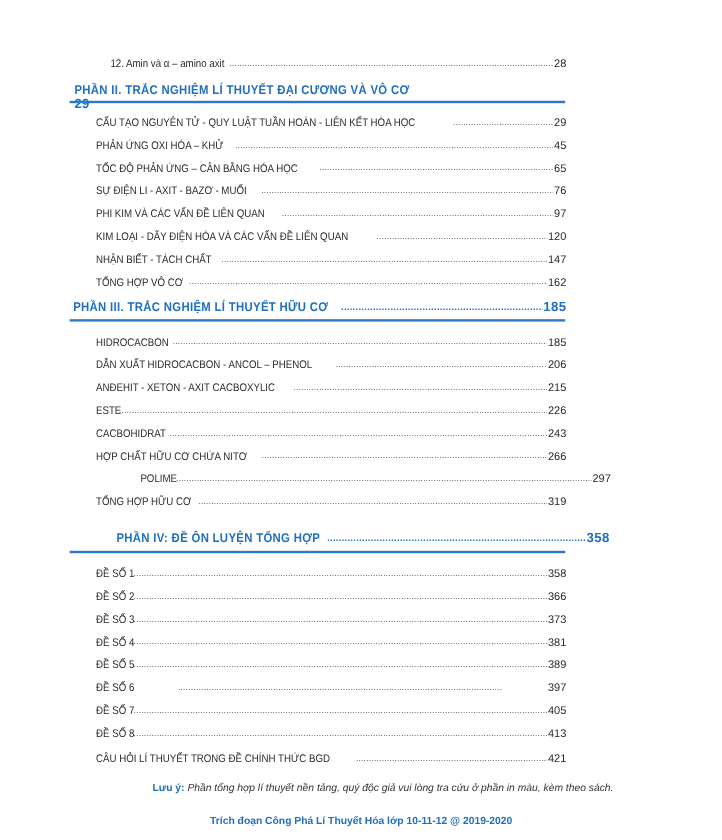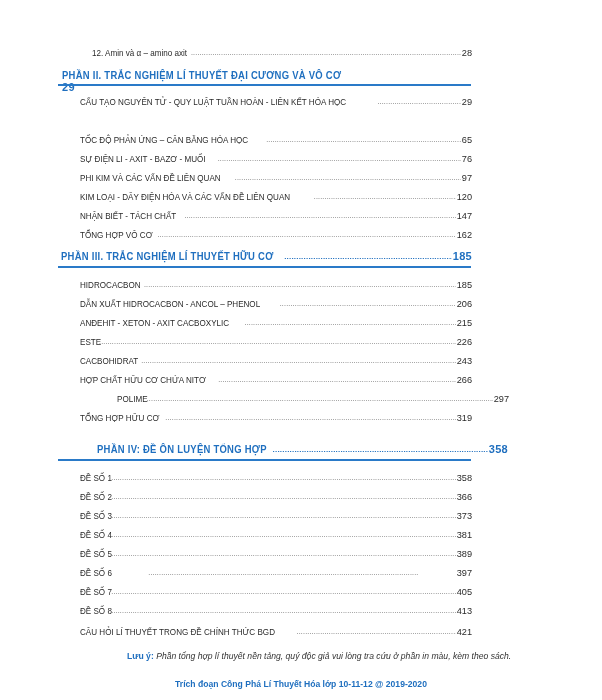--- a/index.html
+++ b/index.html
@@ -47,20 +47,25 @@
     <span class="dots"></span>
     <span class="page-num">29</span>
   </div>
   <div class="rule" style="top:84px;"></div>
 
   <div class="row item" style="top:97px;">
     <span class="label">CẤU TẠO NGUYÊN TỬ - QUY LUẬT TUẦN HOÀN - LIÊN KẾT HÓA HỌC</span>
     <span class="dots"></span>
     <span class="page-num">29</span>
   </div>
+  <div class="row item" style="top:116px;">
+    <span class="label">PHẢN ỨNG OXI HÓA – KHỬ</span>
+    <span class="dots"></span>
+    <span class="page-num">45</span>
+  </div>
   <div class="row item" style="top:135px;">
     <span class="label">TỐC ĐỘ PHẢN ỨNG – CÂN BẰNG HÓA HỌC</span>
     <span class="dots"></span>
     <span class="page-num">65</span>
   </div>
   <div class="row item" style="top:154px;">
     <span class="label">SỰ ĐIỆN LI - AXIT - BAZƠ - MUỐI</span>
     <span class="dots"></span>
     <span class="page-num">76</span>
   </div>
@@ -100,21 +105,21 @@
   <div class="row item" style="top:299px;">
     <span class="label">DẪN XUẤT HIDROCACBON - ANCOL – PHENOL</span>
     <span class="dots"></span>
     <span class="page-num">206</span>
   </div>
   <div class="row item" style="top:318px;">
     <span class="label">ANĐEHIT - XETON - AXIT CACBOXYLIC</span>
     <span class="dots"></span>
     <span class="page-num">215</span>
   </div>
-  <div class="row item" style="top:337px;">
+  <div class="row item" style="top:337px;align-items:flex-end;">
     <span class="label">ESTE</span>
     <span class="dots"></span>
     <span class="page-num">226</span>
   </div>
   <div class="row item" style="top:356px;">
     <span class="label">CACBOHIDRAT</span>
     <span class="dots"></span>
     <span class="page-num">243</span>
   </div>
   <div class="row item" style="top:375px;">

